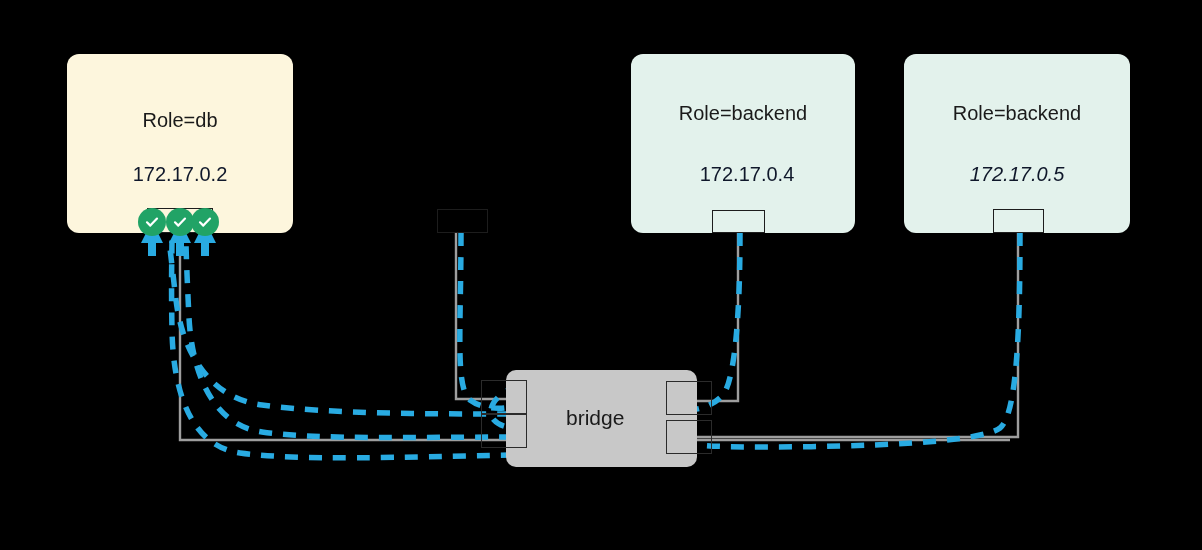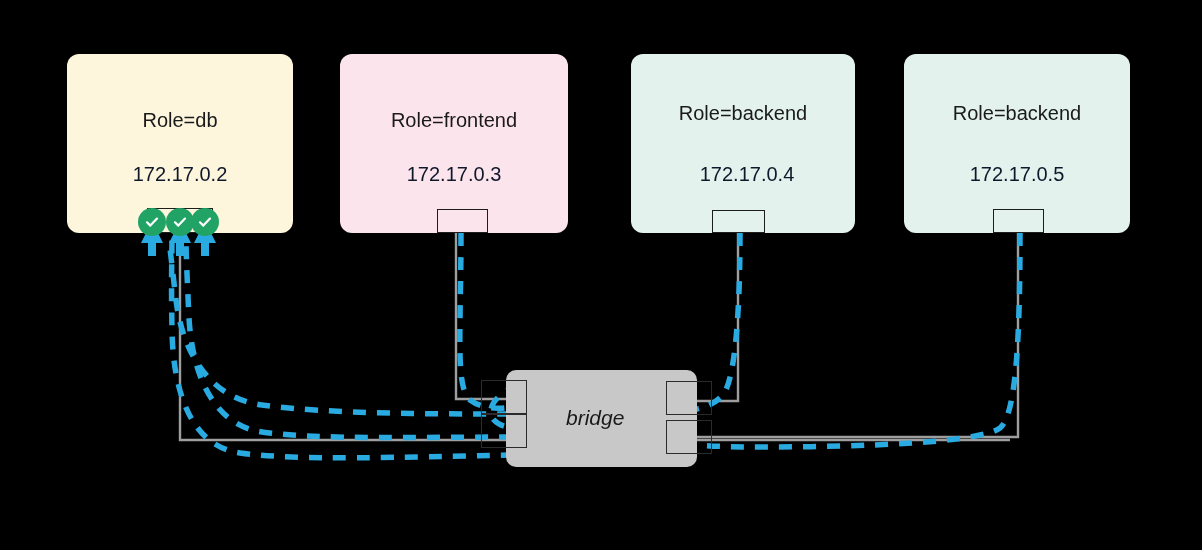--- a/index.html
+++ b/index.html
@@ -59,21 +59,20 @@
     box-sizing: border-box;
     background: #c8c8c8;
     border-radius: 10px;
   }
   .bridge-label {
     position: absolute;
     font-size: 21px;
     color: #1a1a1a;
     white-space: nowrap;
     line-height: 1;
-    font-style: italic;
   }
   .bridge-port {
     position: absolute;
     box-sizing: border-box;
     border: 1.5px solid #2b2b2b;
     background: transparent;
   }
   .check-badge {
     position: absolute;
     border-radius: 50%;
@@ -131,35 +130,31 @@
       <path d="M 205 221 L 216 243 L 209 243 L 209 256 L 201 256 L 201 243 L 194 243 Z"></path>
     </g>
   </svg>
 
   <div class="node" style="left:67px; top:54px; width:226px; height:179px; background:#fdf6dd;">
     <div class="node-role" style="margin-top:56px;">Role=db</div>
     <div class="node-ip" style="margin-top:34px;">172.17.0.2</div>
   </div>
   <div class="port" style="left:147px; top:208px; width:66px; height:25px;"></div>
 
-  <div class="node" style="left:340px; top:54px; width:228px; height:179px; background:#fce4ec;">
-    <div class="node-role" style="margin-top:56px;">Role=frontend</div>
-    <div class="node-ip" style="margin-top:34px;">172.17.0.3</div>
-  </div>
   <div class="port" style="left:437px; top:209px; width:51px; height:24px;"></div>
 
   <div class="node" style="left:631px; top:54px; width:224px; height:179px; background:#e3f2ec;">
     <div class="node-role" style="margin-top:49px;">Role=backend</div>
     <div class="node-ip" style="margin-top:41px;margin-left:8px;">172.17.0.4</div>
   </div>
   <div class="port" style="left:712px; top:210px; width:53px; height:23px;"></div>
 
   <div class="node" style="left:904px; top:54px; width:226px; height:179px; background:#e3f2ec;">
     <div class="node-role" style="margin-top:49px;">Role=backend</div>
-    <div class="node-ip" style="margin-top:41px;">172.17.0.5</div>
+    <div class="node-ip" style="margin-top:41px;font-style:italic;">172.17.0.5</div>
   </div>
   <div class="port" style="left:993px; top:209px; width:51px; height:24px;"></div>
 
   <div class="bridge" style="left:506px; top:370px; width:191px; height:97px;"></div>
   <div class="bridge-port" style="left:481px; top:380px; width:46px; height:34px;"></div>
   <div class="bridge-port" style="left:481px; top:414px; width:46px; height:34px;"></div>
   <div class="bridge-port" style="left:666px; top:381px; width:46px; height:34px;"></div>
   <div class="bridge-port" style="left:666px; top:420px; width:46px; height:34px;"></div>
   <div class="bridge-label" style="left:566px; top:407px;">bridge</div>
 

